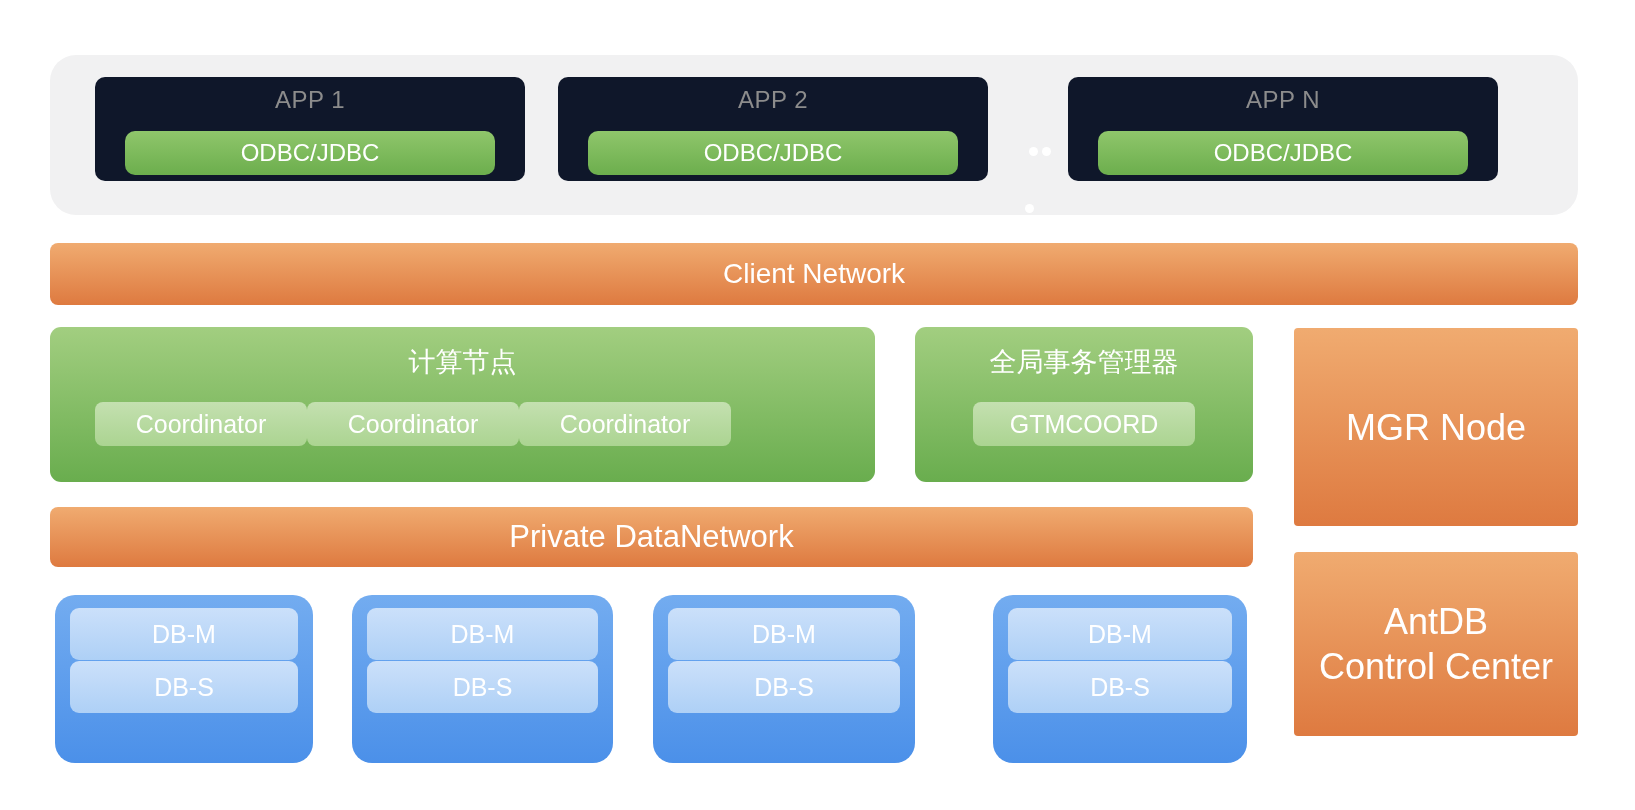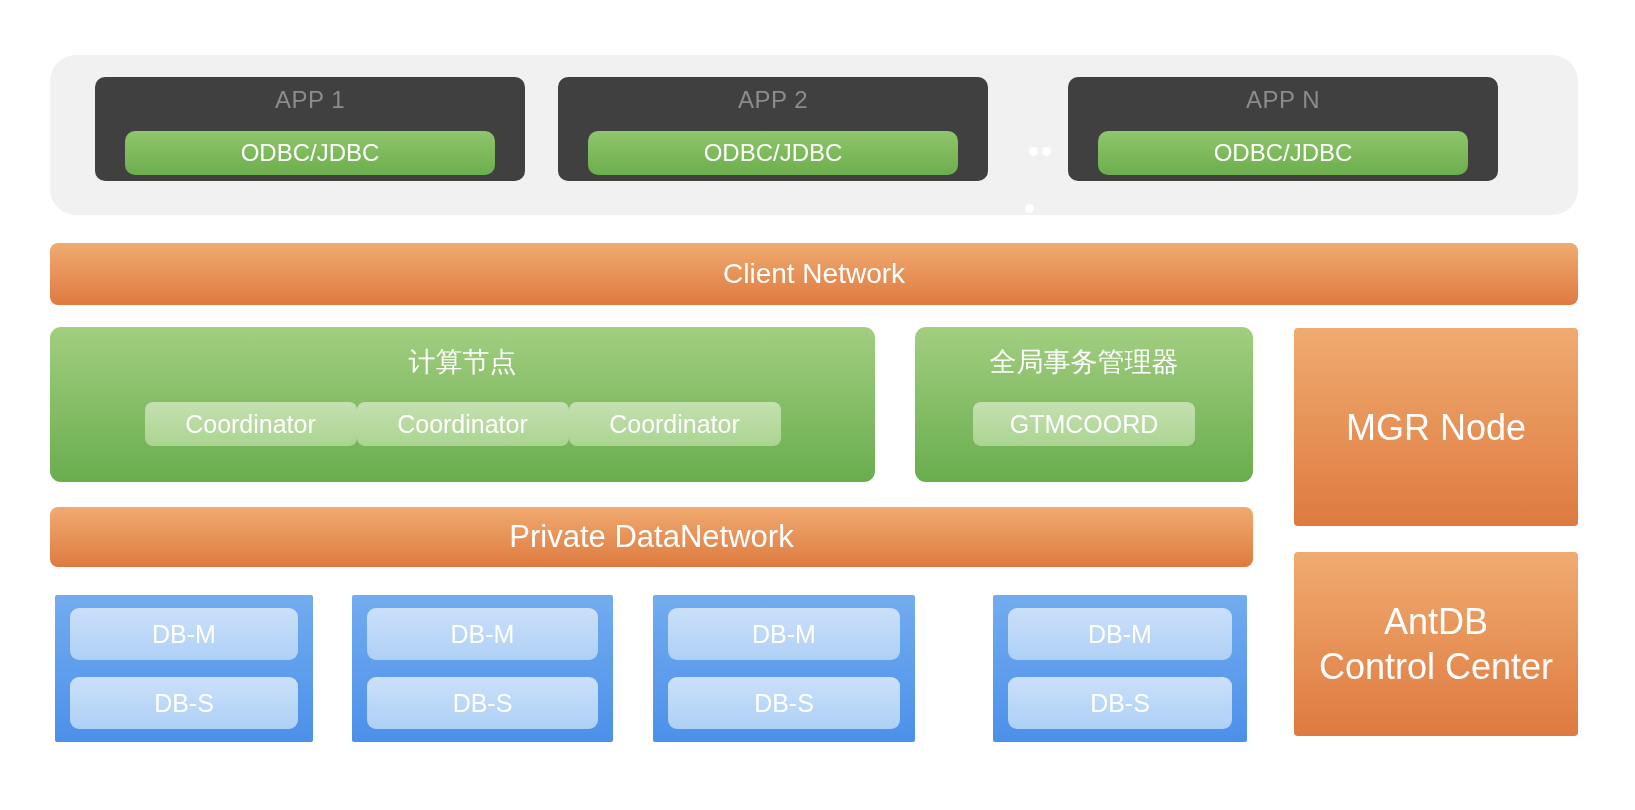--- a/index.html
+++ b/index.html
@@ -16,21 +16,21 @@
   .app-layer {
     position: absolute;
     left: 50px; top: 55px;
     width: 1528px; height: 160px;
     background: #f1f1f2;
     border-radius: 26px;
   }
   .app-card {
     position: absolute;
     top: 22px; height: 104px;
-    background: #404040;
+    background: #0f172a;
     border-radius: 10px;
   }
   .app-title {
     margin-top: 9px;
     text-align: center;
     font-size: 24px;
     color: #8c8c8c;
     letter-spacing: 0.5px;
   }
   .odbc-btn {
@@ -75,21 +75,21 @@
   .green-box.gtm     { left: 915px; width: 338px; }
   .green-title {
     margin-top: 17px;
     text-align: center;
     color: #ffffff;
     font-size: 27px;
   }
   .chip-row {
     position: absolute;
     left: 45px; right: 45px; top: 75px;
-    display: flex; justify-content: center;
+    display: flex; justify-content: flex-start;
   }
   .chip {
     height: 44px; width: 212px;
     border-radius: 8px;
     background: linear-gradient(180deg, #c4e0b0 0%, #abd491 100%);
     color: #ffffff;
     font-size: 25px;
     display: flex; align-items: center; justify-content: center;
   }
   .gtm-chip {
@@ -110,36 +110,36 @@
     align-items: center; justify-content: center;
     text-align: center;
     line-height: 1.25;
   }
   .orange-card.mgr { top: 328px; height: 198px; }
   .orange-card.cc  { top: 552px; height: 184px; }
 
   
   .db-group {
     position: absolute;
-    top: 595px; height: 147px;
-    border-radius: 2px;
+    top: 595px; height: 168px;
+    border-radius: 20px;
     background: linear-gradient(180deg, #73acf0 0%, #4b90e9 100%);
   }
   .db-chip {
     position: absolute;
     left: 15px; right: 15px;
     height: 52px;
     border-radius: 9px;
     background: linear-gradient(180deg, #cbe0fa 0%, #aed0f6 100%);
     color: #ffffff;
     font-size: 25px;
     display: flex; align-items: center; justify-content: center;
   }
   .db-chip.m { top: 13px; }
-  .db-chip.s { top: 82px; }
+  .db-chip.s { top: 66px; }
 </style>
 </head>
 <body>
 
 <div class="canvas">
 
   <div class="app-layer">
 
     <div class="app-card" style="left:45px; width:430px;">
       <div class="app-title">APP 1</div>

